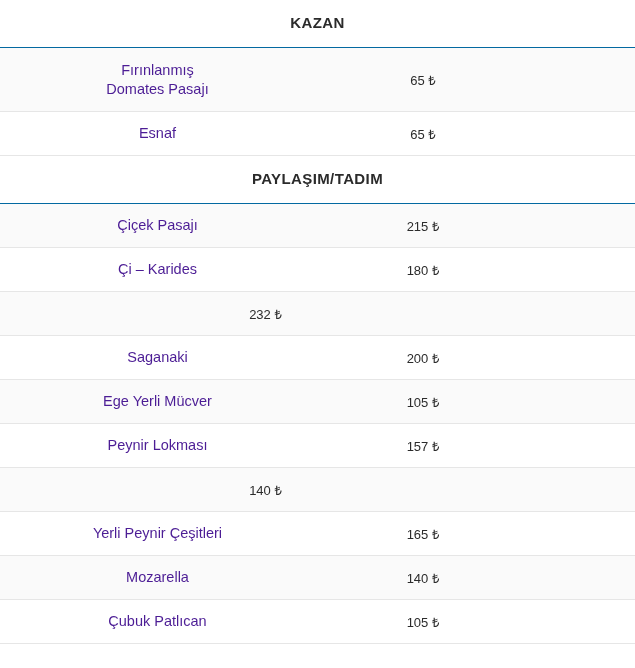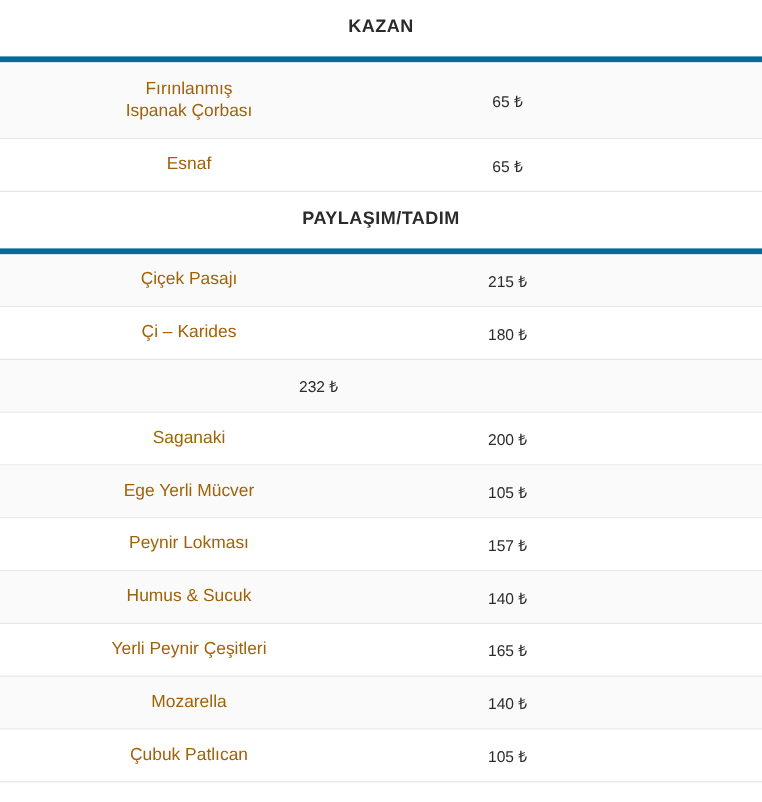--- a/index.html
+++ b/index.html
@@ -17,21 +17,21 @@
   .menu {
     width: 635px;
   }
   .section-header {
     text-align: center;
     font-weight: bold;
     font-size: 15px;
     letter-spacing: 0.4px;
     color: #2b2b2b;
     padding: 14px 0 16px 0;
-    border-bottom: 5px solid #0369a1;
+    border-bottom: 1px solid #0369a1;
     background: #ffffff;
   }
   .row {
     display: flex;
     align-items: center;
     border-bottom: 1px solid #e6e6e6;
     min-height: 44px;
     box-sizing: border-box;
   }
   .row.shaded {
@@ -39,21 +39,21 @@
   }
   .row.plain {
     background: #ffffff;
   }
   .row .name {
     flex: 0 0 auto;
     width: 315px;
     text-align: center;
     font-size: 14.5px;
     line-height: 19px;
-    color: #a16207;
+    color: #4c1d95;
     padding: 10px 6px;
     box-sizing: border-box;
   }
   .row .name .line2 {
     display: block;
   }
   .row .price {
     flex: 1 1 auto;
     text-align: center;
     font-size: 13px;
@@ -69,21 +69,21 @@
 </head>
 <body>
 
 <div class="menu">
 
   <div class="section-header">KAZAN</div>
 
   <div class="row shaded tall">
     <div class="name">
       <span>Fırınlanmış</span>
-      <span class="line2">Ispanak Çorbası</span>
+      <span class="line2">Domates Pasajı</span>
     </div>
     <div class="price">65 ₺</div>
   </div>
 
   <div class="row plain">
     <div class="name">
       <span>Esnaf</span>
     </div>
     <div class="price">65 ₺</div>
   </div>
@@ -107,21 +107,20 @@
   </div>
   <div class="row shaded">
     <div class="name">Ege Yerli Mücver</div>
     <div class="price">105 ₺</div>
   </div>
   <div class="row plain">
     <div class="name">Peynir Lokması</div>
     <div class="price">157 ₺</div>
   </div>
   <div class="row shaded">
-    <div class="name">Humus &amp; Sucuk</div>
     <div class="price">140 ₺</div>
   </div>
   <div class="row plain">
     <div class="name">Yerli Peynir Çeşitleri</div>
     <div class="price">165 ₺</div>
   </div>
   <div class="row shaded">
     <div class="name">Mozarella</div>
     <div class="price">140 ₺</div>
   </div>

